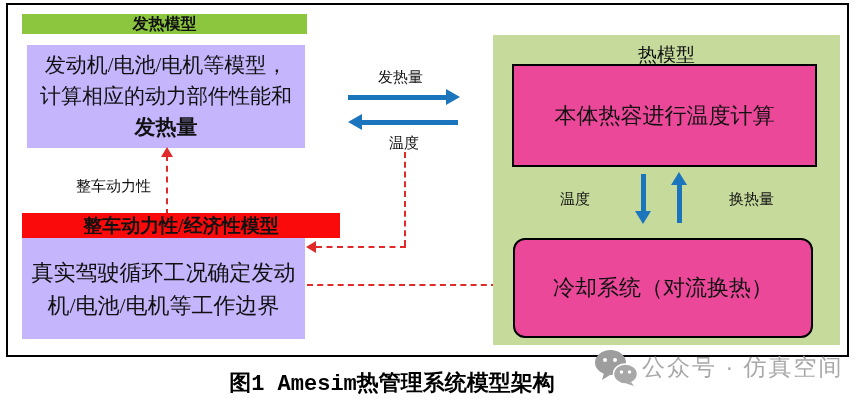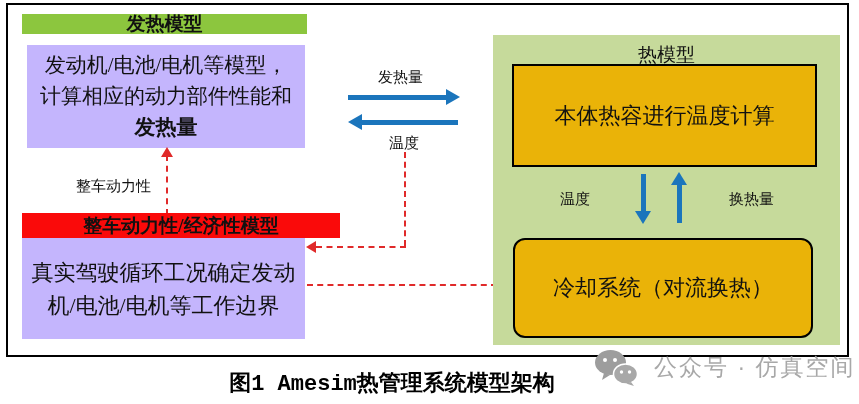--- a/index.html
+++ b/index.html
@@ -5,30 +5,30 @@
   html,body{margin:0;padding:0;background:#fff;}
   .stage{
     position:relative;width:859px;height:404px;background:#fff;overflow:hidden;
     font-family:"Liberation Serif","DejaVu Serif",serif;color:#111;
   }
   .abs{position:absolute;}
   
   .frame{left:6px;top:3px;width:843px;height:354px;border:2px solid #000;box-sizing:border-box;background:#fff;}
   
   .hdr{display:flex;align-items:center;justify-content:center;font-weight:bold;box-sizing:border-box;}
-  .hdr-green{left:22px;top:14px;width:285px;height:20px;background:#8cc63e;font-size:19px;}
+  .hdr-green{left:22px;top:14px;width:285px;height:20px;background:#8cc63e;font-size:16px;}
   .hdr-red{left:22px;top:213px;width:318px;height:25px;background:#fa0a0a;font-size:19px;color:#111;}
   .gbox{background:#c4b5fd;box-sizing:border-box;display:flex;flex-direction:column;align-items:center;justify-content:center;text-align:center;}
   .boxA{left:27px;top:45px;width:278px;height:103px;font-size:21px;line-height:31px;}
   .boxB{left:22px;top:238px;width:283px;height:101px;font-size:22px;line-height:33px;}
   .bold{font-weight:bold;}
   
   .panel{left:493px;top:35px;width:347px;height:310px;background:#c6da9b;}
   .panel-title{left:493px;top:42px;width:347px;text-align:center;font-size:19px;}
-  .inner{background:#eab308;border:2px solid #000;display:flex;align-items:center;justify-content:center;text-align:center;font-size:22px;box-sizing:border-box;}
+  .inner{background:#ec4899;border:2px solid #000;display:flex;align-items:center;justify-content:center;text-align:center;font-size:22px;box-sizing:border-box;}
   .inner1{left:512px;top:64px;width:305px;height:103px;}
   .inner2{left:513px;top:238px;width:300px;height:100px;border-radius:12px;}
   
   .lbl{font-size:15px;white-space:nowrap;}
   
   .bshaft-h{height:5px;background:#1b75bc;}
   .bshaft-v{width:5px;background:#1b75bc;}
   .tri{width:0;height:0;}
   .tri-right{border-top:8px solid transparent;border-bottom:8px solid transparent;border-left:14px solid #1b75bc;}
   .tri-left{border-top:8px solid transparent;border-bottom:8px solid transparent;border-right:14px solid #1b75bc;}
@@ -36,21 +36,21 @@
   .tri-up{border-left:8px solid transparent;border-right:8px solid transparent;border-bottom:13px solid #1b75bc;}
   
   .dash-v{width:0;border-left:2px dashed #e02a2a;}
   .dash-h{height:0;border-top:2px dashed #e02a2a;}
   .rtri-up{border-left:6px solid transparent;border-right:6px solid transparent;border-bottom:10px solid #e02a2a;}
   .rtri-left{border-top:6px solid transparent;border-bottom:6px solid transparent;border-right:10px solid #e02a2a;}
   .rtri-right{border-top:6px solid transparent;border-bottom:6px solid transparent;border-left:10px solid #e02a2a;}
   
   .caption{left:182px;top:368px;width:420px;text-align:center;font-size:22px;font-weight:bold;
            font-family:Liberation Mono, monospace;color:#000;}
-  .watermark{left:594px;top:349px;display:flex;align-items:center;gap:16px;color:#a8a8a8;
+  .watermark{left:594px;top:349px;display:flex;align-items:center;gap:4px;color:#a8a8a8;
              font-family:"Liberation Sans","DejaVu Sans",sans-serif;font-size:23px;letter-spacing:2px;white-space:nowrap;}
 </style>
 </head>
 <body>
 
 <div class="stage">
 
   <div class="abs frame"></div>
 
   <div class="abs hdr hdr-green">发热模型</div>

